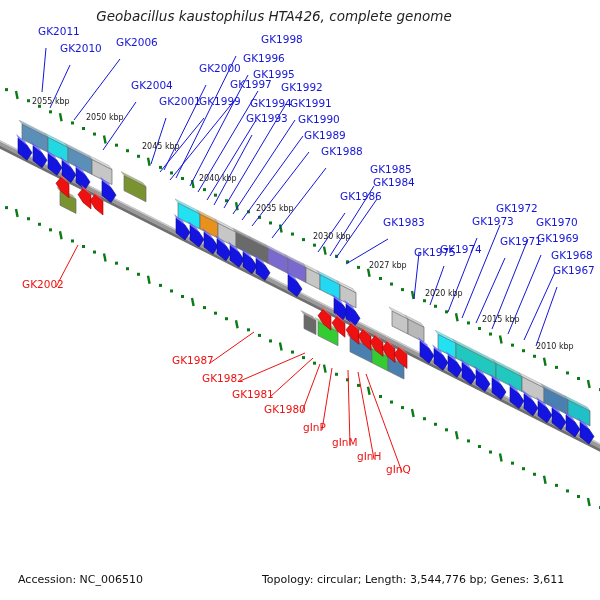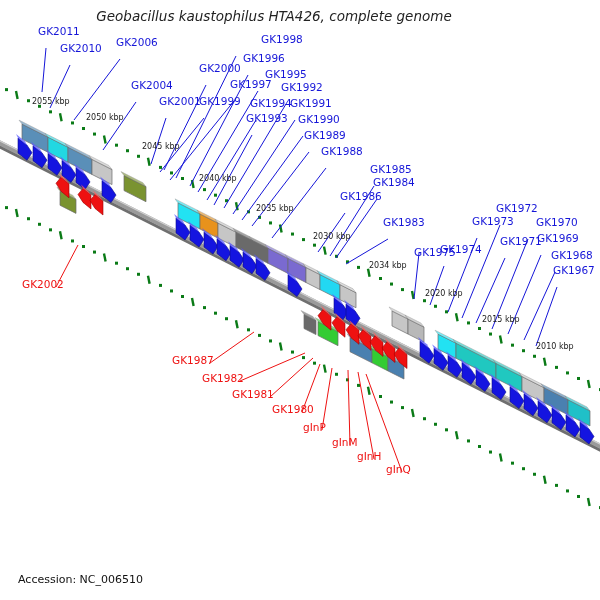--- a/index.html
+++ b/index.html
@@ -343,37 +343,37 @@
       </g>
   </svg>
 
   <div id="ticks-host">
       <div class="tick" style="left: 32px; top: 97px;">2055 kbp</div>
       <div class="tick" style="left: 86px; top: 113px;">2050 kbp</div>
       <div class="tick" style="left: 142px; top: 142px;">2045 kbp</div>
       <div class="tick" style="left: 199px; top: 174px;">2040 kbp</div>
       <div class="tick" style="left: 256px; top: 204px;">2035 kbp</div>
       <div class="tick" style="left: 313px; top: 232px;">2030 kbp</div>
-      <div class="tick" style="left: 369px; top: 261px;">2034 kbp</div>
+      <div class="tick" style="left: 369px; top: 261px;">2027 kbp</div>
       <div class="tick" style="left: 425px; top: 289px;">2020 kbp</div>
       <div class="tick" style="left: 482px; top: 315px;">2015 kbp</div>
       <div class="tick" style="left: 536px; top: 342px;">2010 kbp</div>
     </div>
   <div id="flabel-host">
       <div class="lab f" style="left: 38px; top: 25px;">GK2011</div>
       <div class="lab f" style="left: 60px; top: 42px;">GK2010</div>
       <div class="lab f" style="left: 116px; top: 36px;">GK2006</div>
       <div class="lab f" style="left: 131px; top: 79px;">GK2004</div>
       <div class="lab f" style="left: 159px; top: 95px;">GK2001</div>
       <div class="lab f" style="left: 199px; top: 95px;">GK1999</div>
       <div class="lab f" style="left: 199px; top: 62px;">GK2000</div>
       <div class="lab f" style="left: 230px; top: 78px;">GK1997</div>
       <div class="lab f" style="left: 241px; top: 33px; margin-left: 20px;">GK1998</div>
       <div class="lab f" style="left: 243px; top: 52px;">GK1996</div>
-      <div class="lab f" style="left: 253px; top: 68px; margin-left: 12px;">GK1995</div>
+      <div class="lab f" style="left: 253px; top: 68px;">GK1995</div>
       <div class="lab f" style="left: 250px; top: 97px;">GK1994</div>
       <div class="lab f" style="left: 246px; top: 112px;">GK1993</div>
       <div class="lab f" style="left: 281px; top: 81px;">GK1992</div>
       <div class="lab f" style="left: 290px; top: 97px;">GK1991</div>
       <div class="lab f" style="left: 298px; top: 113px;">GK1990</div>
       <div class="lab f" style="left: 304px; top: 129px;">GK1989</div>
       <div class="lab f" style="left: 321px; top: 145px;">GK1988</div>
       <div class="lab f" style="left: 340px; top: 190px;">GK1986</div>
       <div class="lab f" style="left: 370px; top: 163px;">GK1985</div>
       <div class="lab f" style="left: 373px; top: 176px;">GK1984</div>
@@ -386,21 +386,22 @@
       <div class="lab f" style="left: 524px; top: 216px; margin-left: 12px;">GK1970</div>
       <div class="lab f" style="left: 537px; top: 232px;">GK1969</div>
       <div class="lab f" style="left: 551px; top: 249px;">GK1968</div>
       <div class="lab f" style="left: 553px; top: 264px;">GK1967</div>
     </div>
   <div id="rlabel-host">
       <div class="lab r" style="left: 22px; top: 278px;">GK2002</div>
       <div class="lab r" style="left: 172px; top: 354px;">GK1987</div>
       <div class="lab r" style="left: 202px; top: 372px;">GK1982</div>
       <div class="lab r" style="left: 232px; top: 388px;">GK1981</div>
-      <div class="lab r" style="left: 264px; top: 403px; margin-left: 8px;">GK1980</div>
+      <div class="lab r" style="left: 264px; top: 403px;">GK1980</div>
       <div class="lab r" style="left: 303px; top: 421px;">gInP</div>
       <div class="lab r" style="left: 332px; top: 436px;">gInM</div>
       <div class="lab r" style="left: 357px; top: 450px;">gInH</div>
       <div class="lab r" style="left: 386px; top: 463px;">gInQ</div>
     </div>
 
   <div class="foot a">Accession: NC_006510</div>
+  <div class="foot b">Topology: circular; Length: 3,544,776 bp; Genes: 3,611</div>
 </div>
 
 </body></html>

